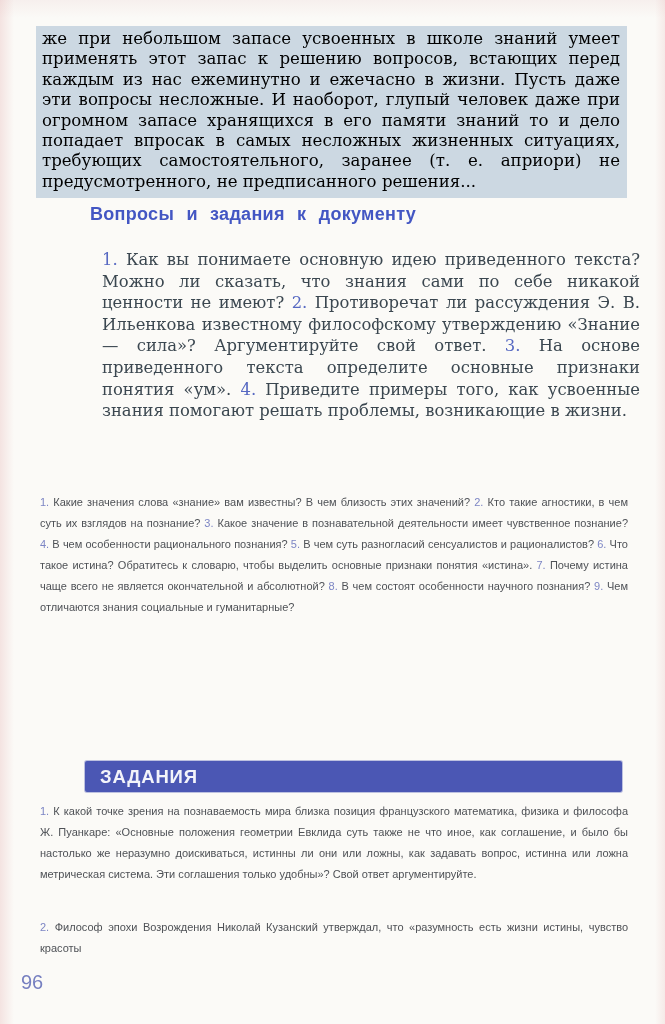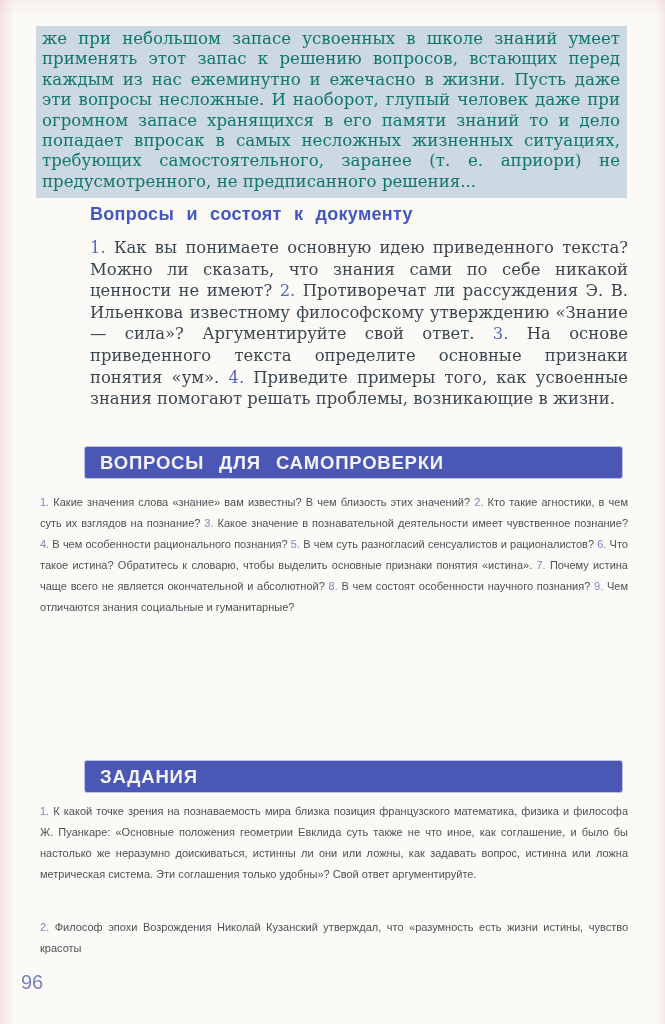--- a/index.html
+++ b/index.html
@@ -20,41 +20,41 @@
   }
   
   .doc-excerpt {
     position: absolute;
     top: 26px; left: 36px; width: 578px;
     background: #ccd8e2;
     padding: 3px 7px 6px 6px;
     font-family: "DejaVu Serif", serif;
     font-size: 16.6px;
     line-height: 20.4px;
-    color: #0f766e;
+    color: #000000;
     text-align: justify;
     margin: 0;
   }
   
   .doc-q-heading {
     position: absolute;
     top: 204px; left: 90px;
     margin: 0;
     font-family: "Liberation Sans", sans-serif;
     font-weight: bold;
     font-size: 18px;
     color: #4356c3;
     word-spacing: 7px;
     letter-spacing: 0.3px;
   }
   
   .doc-questions {
     position: absolute;
     top: 237px; left: 90px; width: 538px;
-    margin: 0;
+    margin: 12px;
     font-family: "DejaVu Serif", serif;
     font-size: 16.4px;
     line-height: 21.6px;
     color: #3b4750;
     text-align: justify;
   }
   .doc-questions .num { color: #5668c2; }
   
   .banner {
     position: absolute;
@@ -98,27 +98,24 @@
     color: #767fc0;
   }
 </style>
 </head>
 <body>
 
 <div class="page">
 
   <p class="doc-excerpt">же при небольшом запасе усвоенных в школе знаний умеет применять этот запас к решению вопросов, встающих перед каждым из нас ежеминутно и ежечасно в жизни. Пусть даже эти вопросы несложные. И наоборот, глупый человек даже при огромном запасе хранящихся в его памяти знаний то и дело попадает впросак в самых несложных жизненных ситуациях, требующих самостоятельного, заранее (т. е. априори) не предусмотренного, не предписанного решения...</p>
 
-  <h3 class="doc-q-heading">Вопросы и состоят к документу</h3>
+  <h3 class="doc-q-heading">Вопросы и задания к документу</h3>
 
   <p class="doc-questions"><span class="num">1. </span><span>Как вы понимаете основную идею приведенного текста? Можно ли сказать, что знания сами по себе никакой ценности не имеют? </span><span class="num">2. </span><span>Противоречат ли рассуждения Э. В. Ильенкова известному философскому утверждению «Знание — сила»? Аргументируйте свой ответ. </span><span class="num">3. </span><span>На основе приведенного текста определите основные признаки понятия «ум». </span><span class="num">4. </span><span>Приведите примеры того, как усвоенные знания помогают решать проблемы, возникающие в жизни.</span></p>
 
-  <div class="banner banner-self-check">
-    <span>ВОПРОСЫ ДЛЯ САМОПРОВЕРКИ</span>
-  </div>
 
   <p class="sans-block self-check-text"><span class="num">1. </span><span>Какие значения слова «знание» вам известны? В чем близость этих значений? </span><span class="num">2. </span><span>Кто такие агностики, в чем суть их взглядов на познание? </span><span class="num">3. </span><span>Какое значение в познавательной деятельности имеет чувственное познание? </span><span class="num">4. </span><span>В чем особенности рационального познания? </span><span class="num">5. </span><span>В чем суть разногласий сенсуалистов и рационалистов? </span><span class="num">6. </span><span>Что такое истина? Обратитесь к словарю, чтобы выделить основные признаки понятия «истина». </span><span class="num">7. </span><span>Почему истина чаще всего не является окончательной и абсолютной? </span><span class="num">8. </span><span>В чем состоят особенности научного познания? </span><span class="num">9. </span><span>Чем отличаются знания социальные и гуманитарные?</span></p>
 
   <div class="banner banner-tasks">
     <span>ЗАДАНИЯ</span>
   </div>
 
   <p class="sans-block task-1"><span class="num">1. </span><span>К какой точке зрения на познаваемость мира близка позиция французского математика, физика и философа Ж. Пуанкаре: «Основные положения геометрии Евклида суть также не что иное, как соглашение, и было бы настолько же неразумно доискиваться, истинны ли они или ложны, как задавать вопрос, истинна или ложна метрическая система. Эти соглашения только удобны»? Свой ответ аргументируйте.</span></p>
 
   <p class="sans-block task-2"><span class="num">2. </span><span>Философ эпохи Возрождения Николай Кузанский утверждал, что «разумность есть жизни истины, чувство красоты</span></p>

